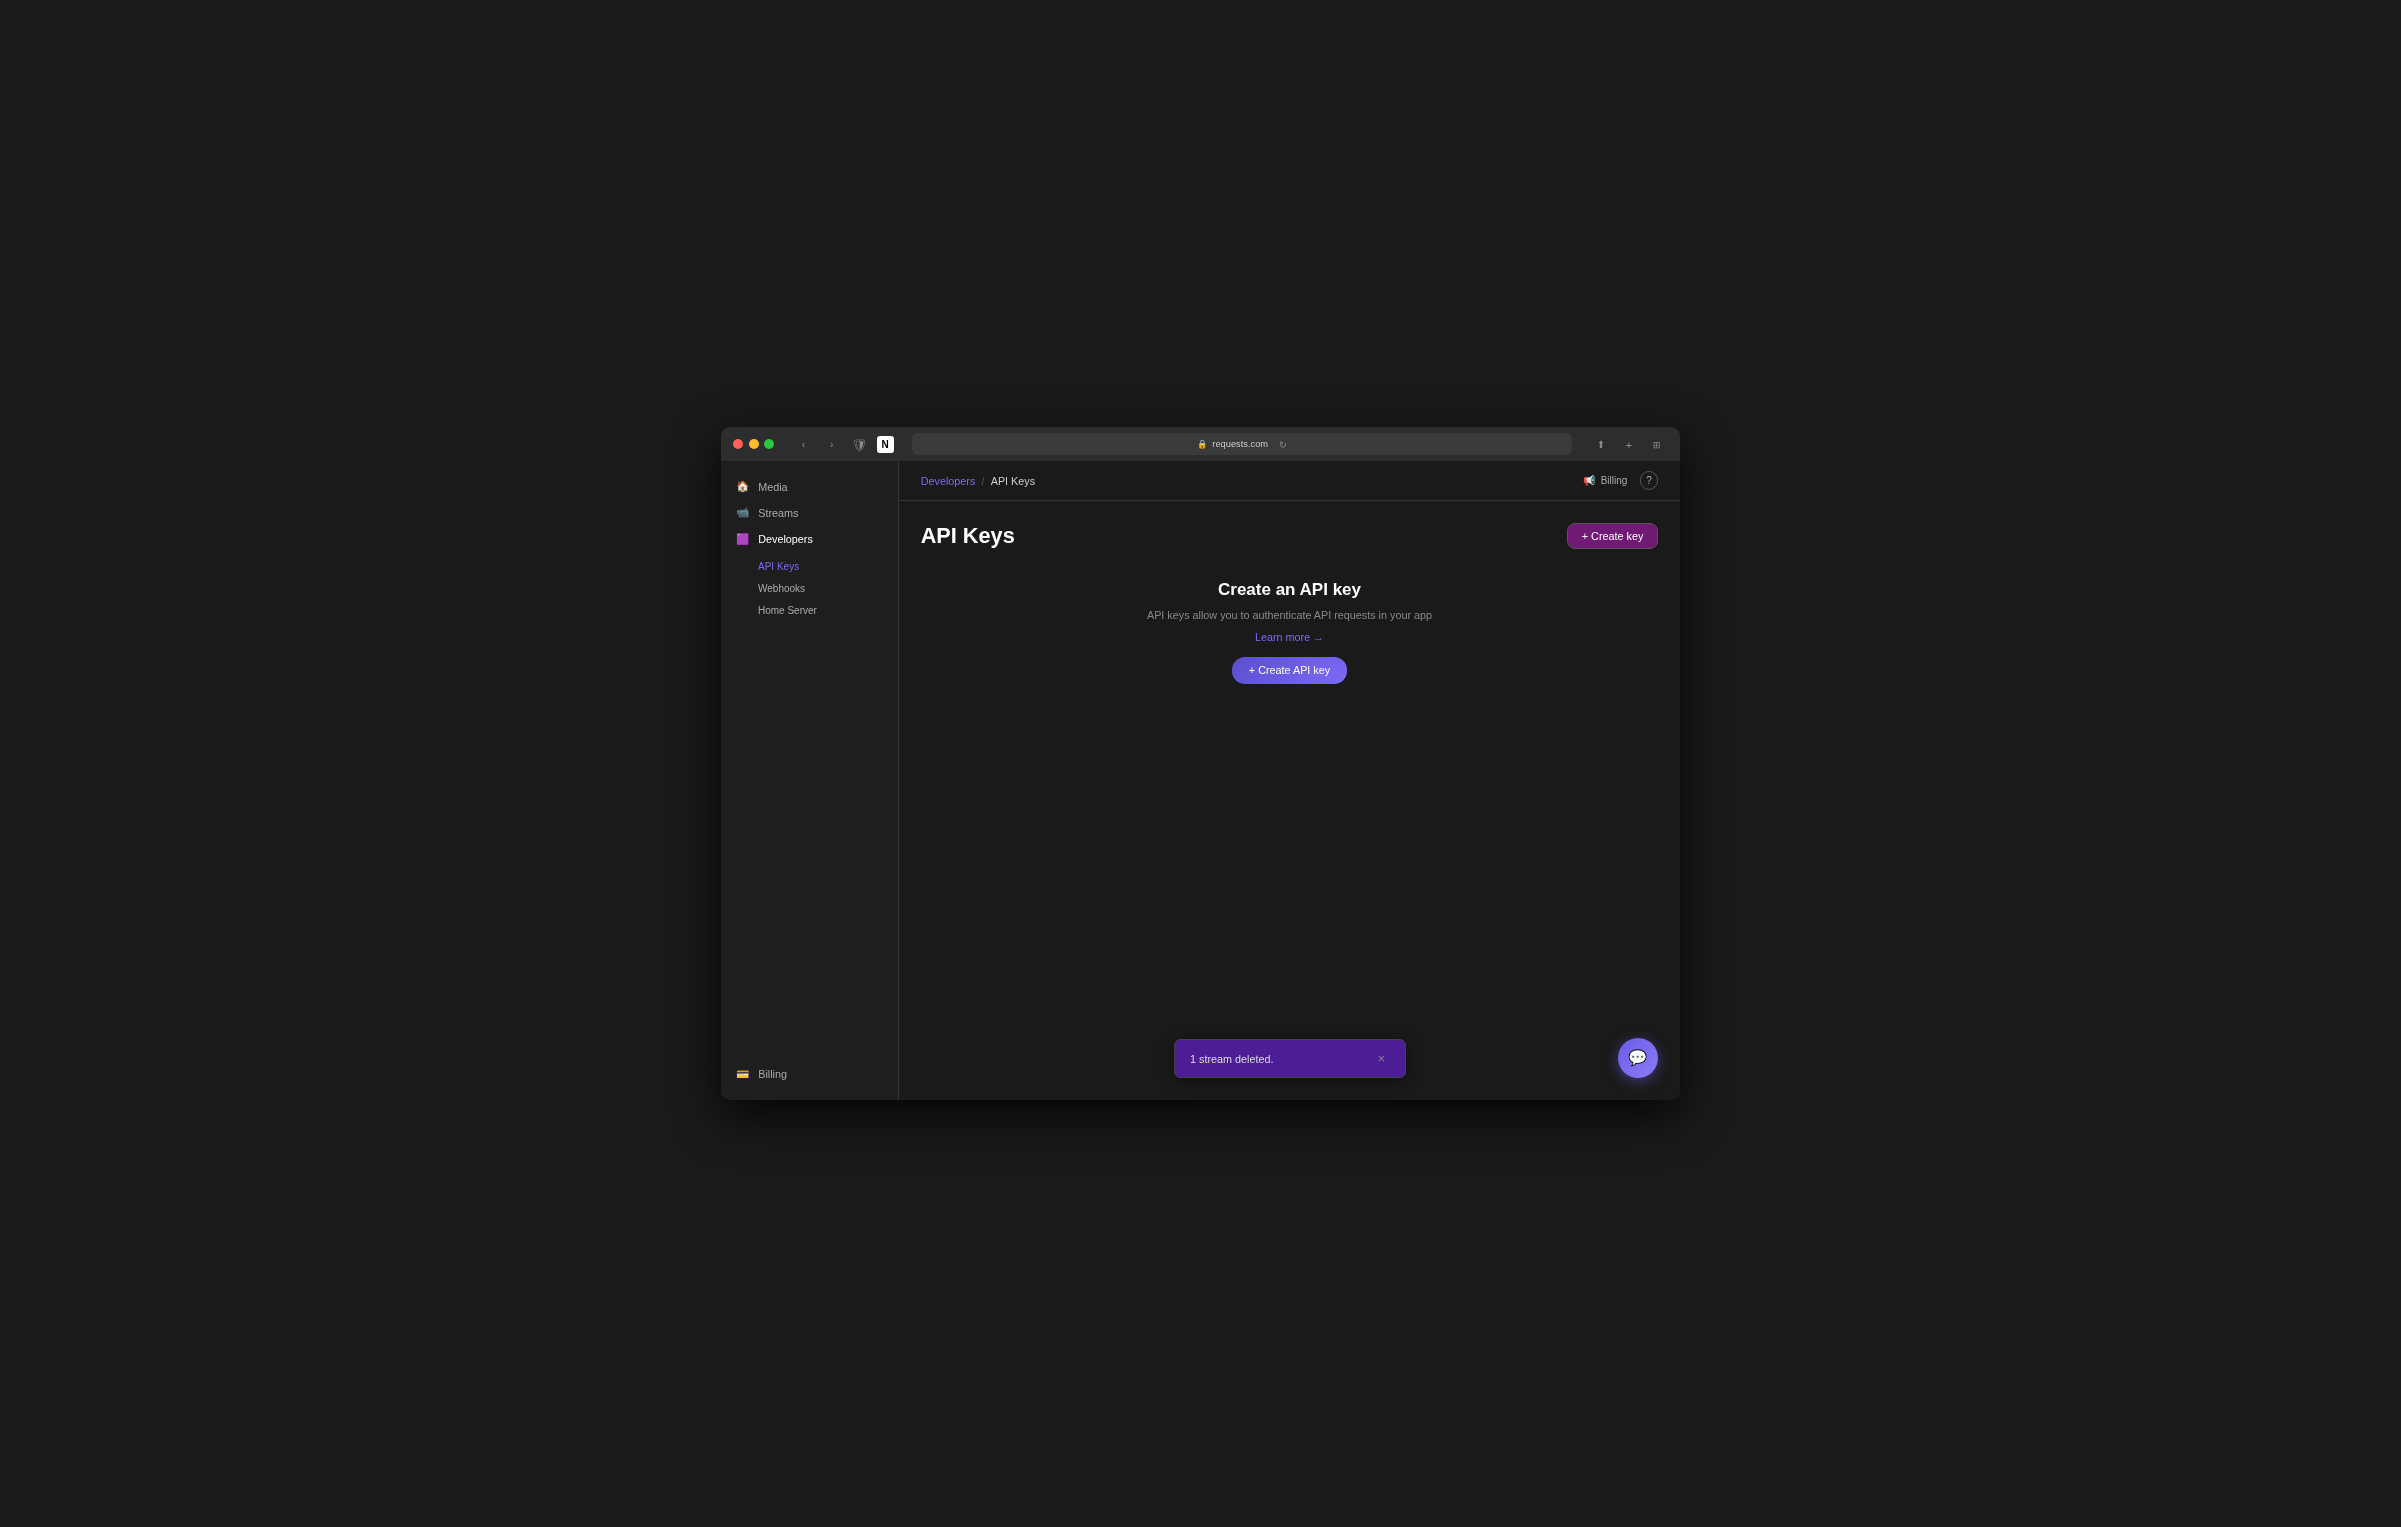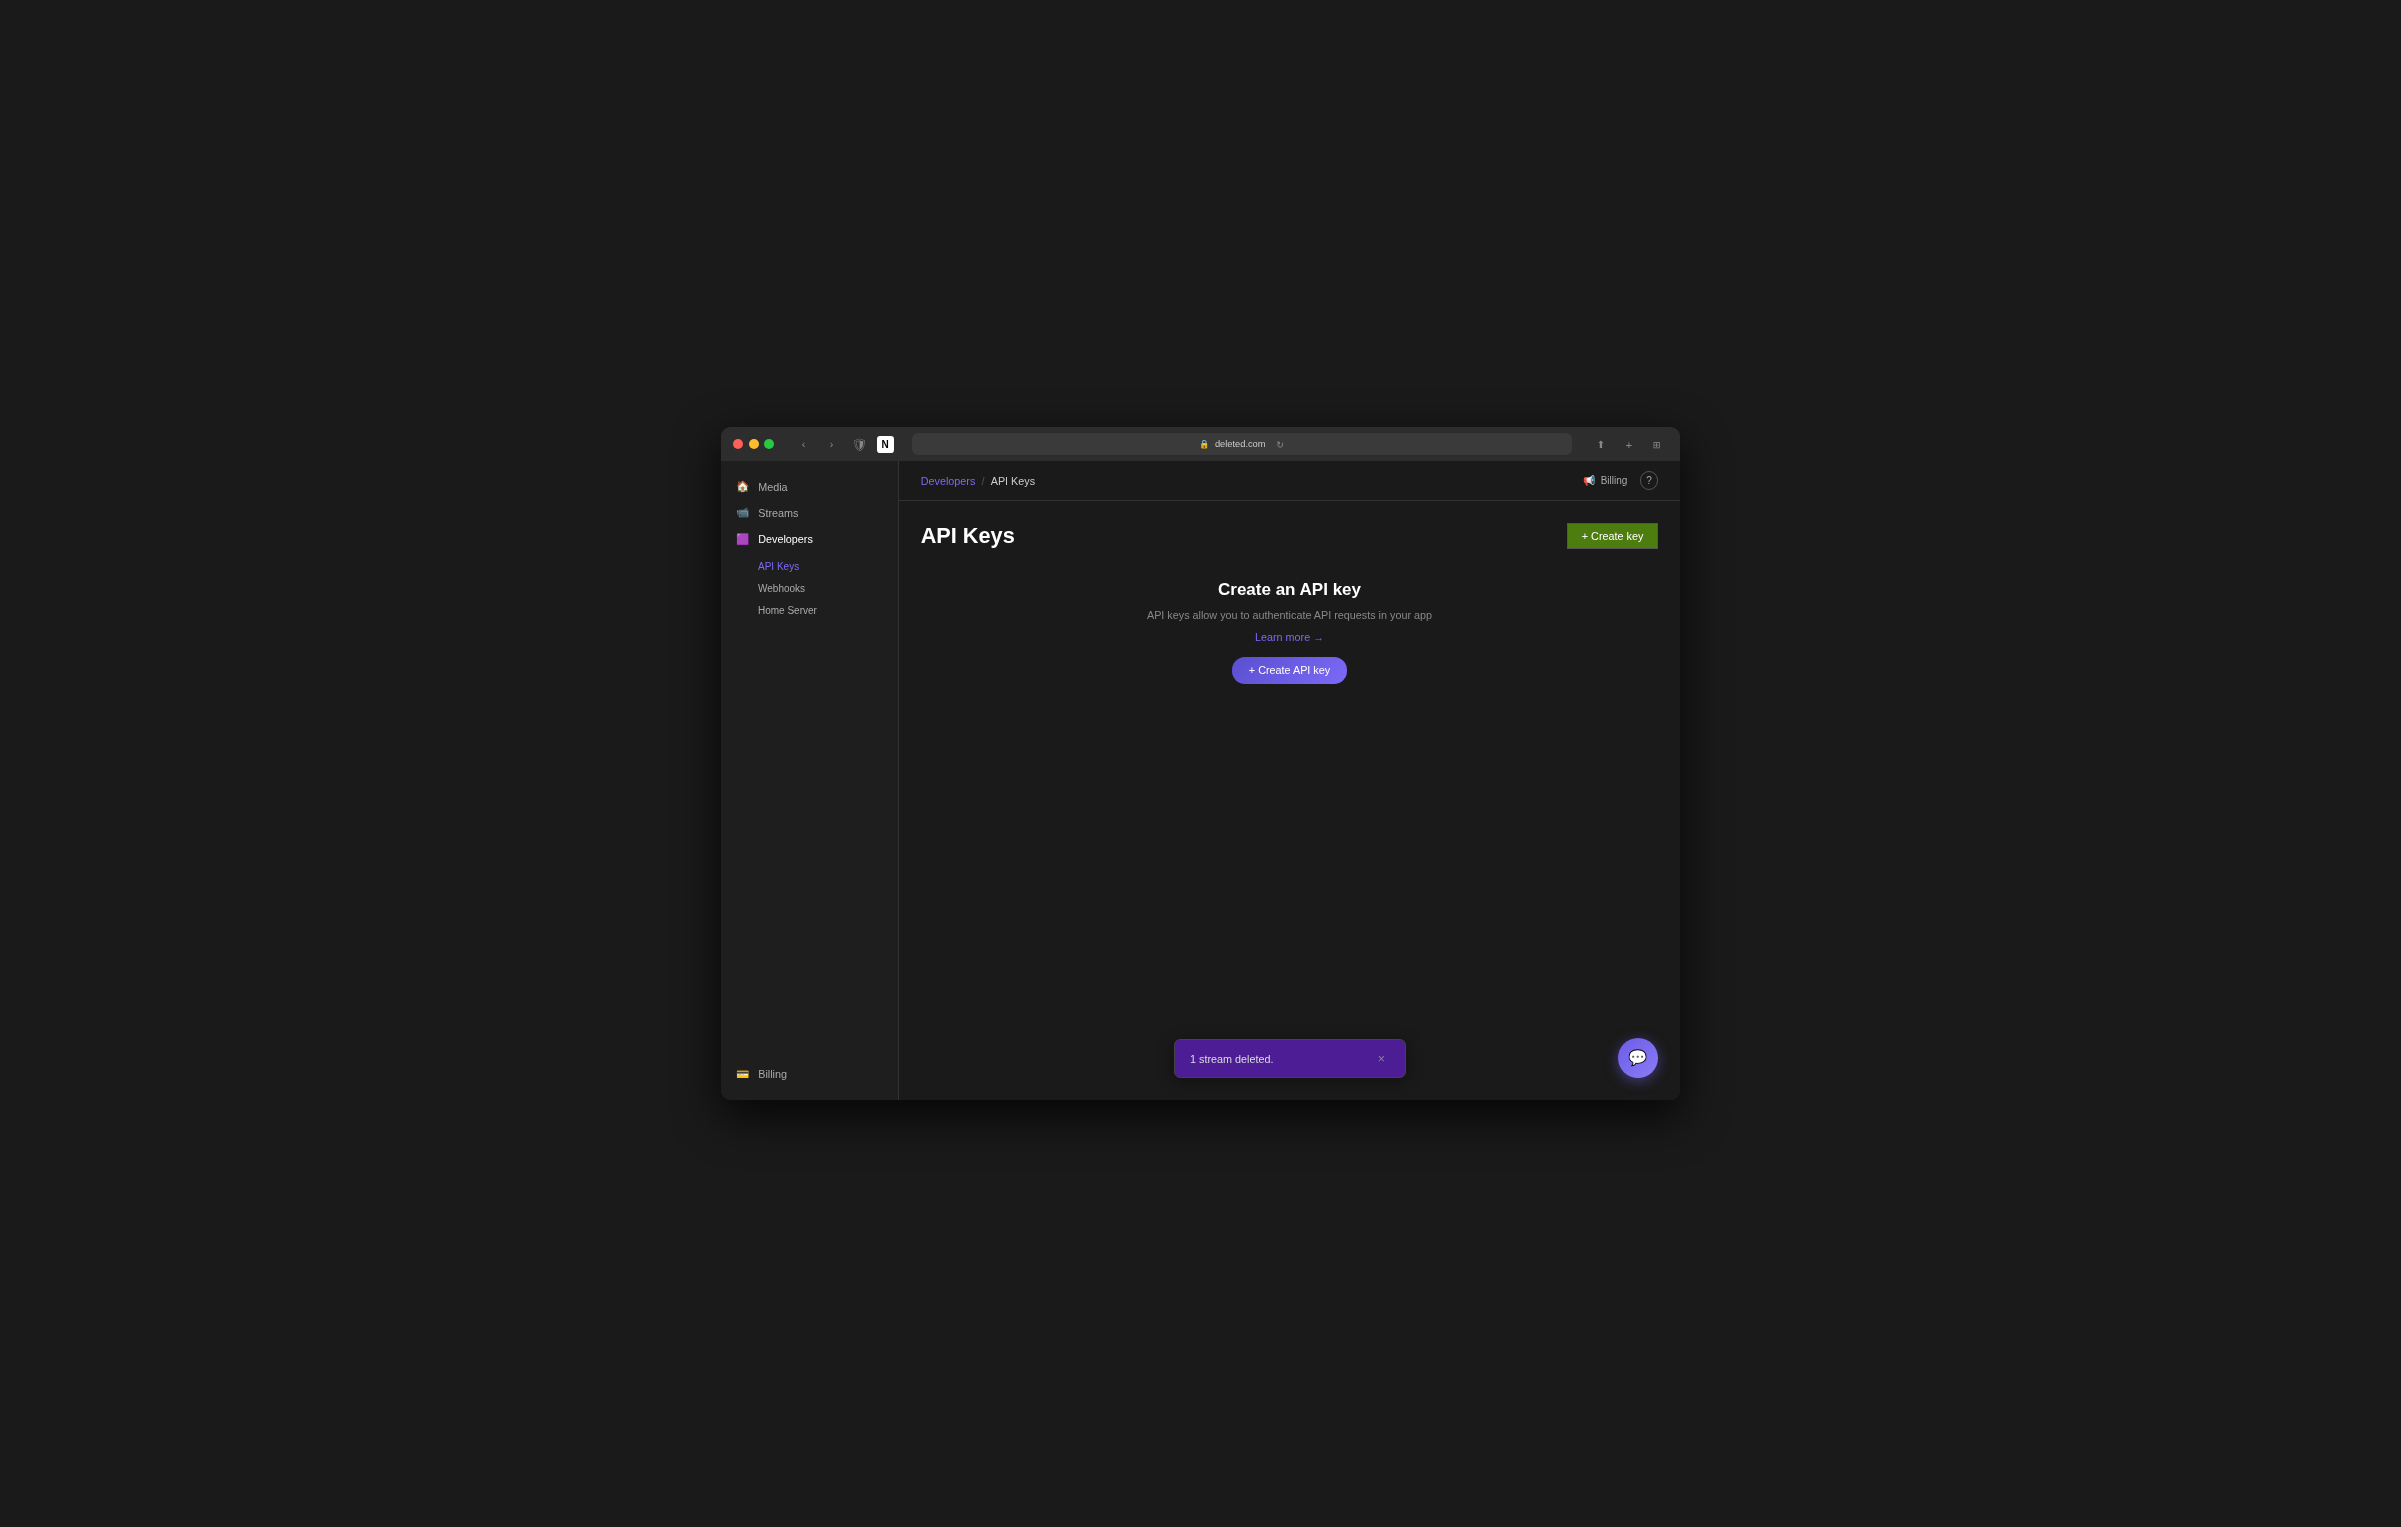--- a/index.html
+++ b/index.html
@@ -250,25 +250,25 @@
       margin-bottom: 31px;
     }
 
     .page-title {
       color: #fff;
       font-size: 21.7px;
       font-weight: 600;
     }
 
     .create-key-btn {
-      background: #4d7c0f;
+      background: #701a75;
       border: 0.8px solid #555;
       color: #fff;
       padding: 6.2px 14px;
-      border-radius: 0;
+      border-radius: 8px;
       font-size: 10.8px;
       cursor: pointer;
       display: flex;
       align-items: center;
       gap: 4.6px;
       transition: background 0.15s;
     }
 
     
     .empty-state {
@@ -409,21 +409,21 @@
       <div class="traffic-light green"></div>
     </div>
     <div class="browser-controls">
       <button class="browser-btn">‹</button>
       <button class="browser-btn">›</button>
     </div>
     <span class="shield-icon-bar">🛡</span>
     <div class="notion-icon">N</div>
     <div class="address-bar">
       <span class="address-bar-lock">🔒</span>
-      <span class="address-bar-url">deleted.com</span>
+      <span class="address-bar-url">requests.com</span>
       <span style="color:#888;font-size:9.3px;margin-left:6.2px;">↻</span>
     </div>
     <div class="browser-actions">
       <button class="browser-btn" style="font-size:10px;">⬆</button>
       <button class="browser-btn" style="font-size:11.6px;">+</button>
       <button class="browser-btn" style="font-size:9.3px;">⊞</button>
     </div>
   </div>
 
   <div class="app-container">

